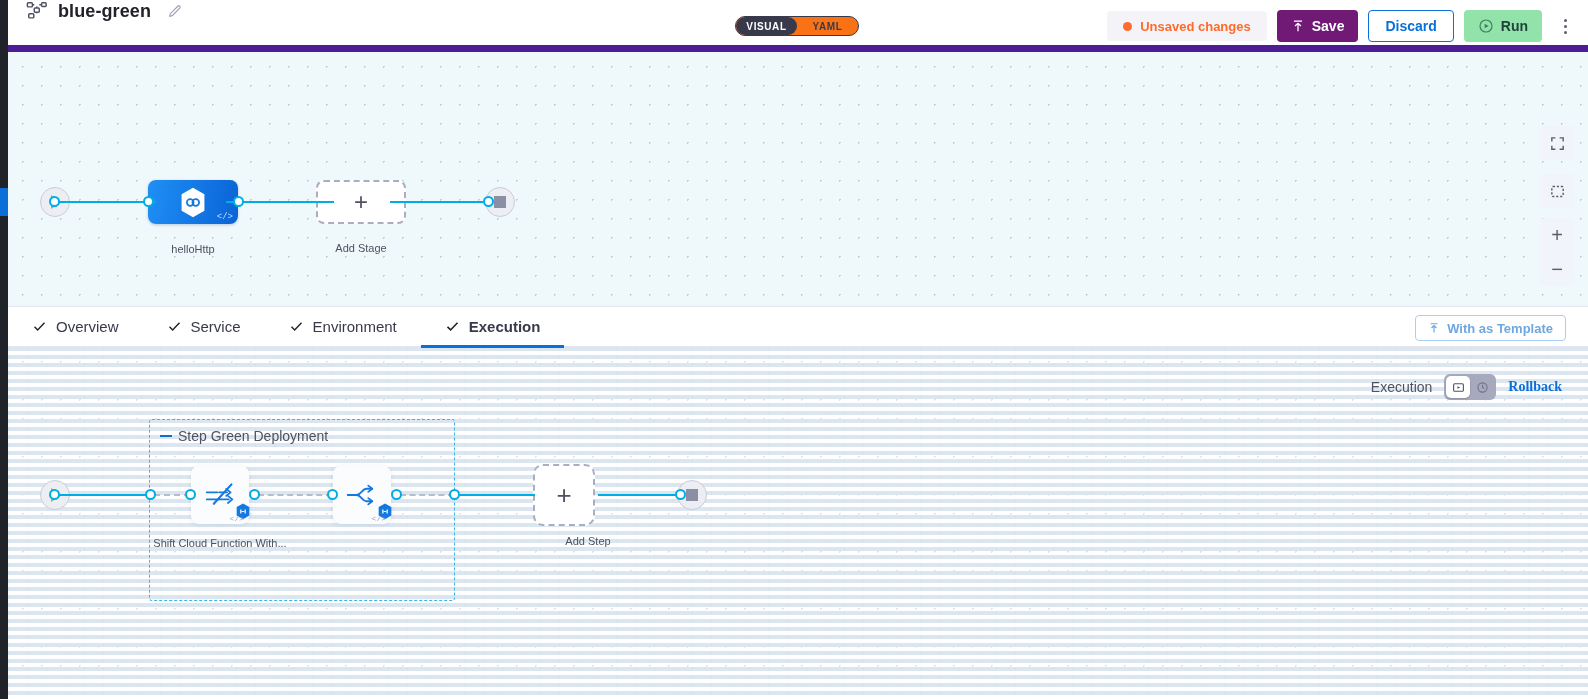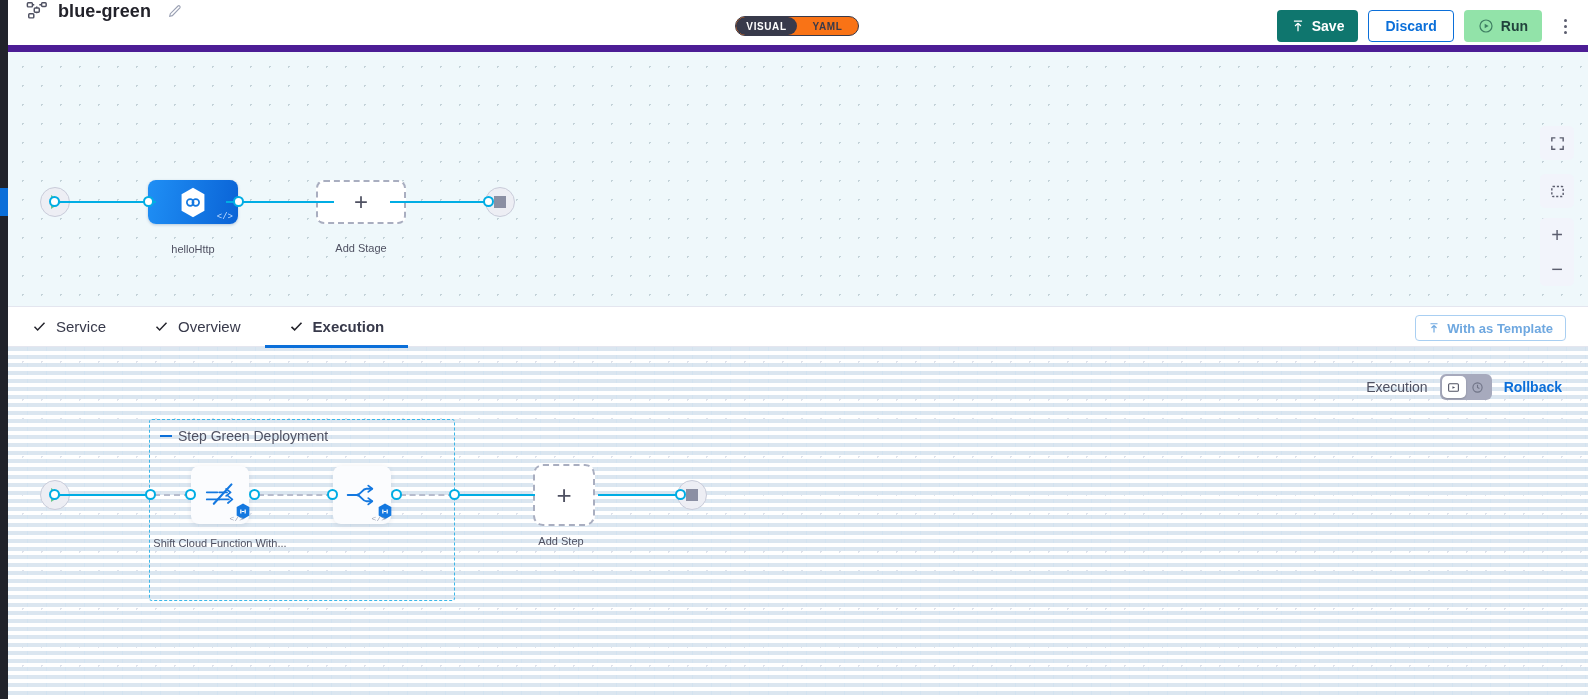--- a/index.html
+++ b/index.html
@@ -51,21 +51,21 @@
     position: absolute; right: 12px; top: 0; height: 52px;
     display: flex; align-items: center; gap: 10px;
   }
   .unsaved-chip {
     height: 30px; padding: 0 16px; border-radius: 4px; background: #f3f3f8;
     display: flex; align-items: center; gap: 8px;
     font-size: 13px; font-weight: bold; color: #ff6b2c;
   }
   .unsaved-dot { width: 9px; height: 9px; border-radius: 50%; background: #ff6b2c; display:block; }
   .btn-save {
-    height: 32px; padding: 0 14px; border-radius: 4px; background: #0f766e; border: none;
+    height: 32px; padding: 0 14px; border-radius: 4px; background: #701a75; border: none;
     color: #ffffff; font-size: 14px; font-weight: bold;
     display: flex; align-items: center; gap: 7px; cursor: pointer;
     font-family: "Liberation Sans", sans-serif;
   }
   .btn-discard {
     height: 32px; padding: 0 16px; border-radius: 4px; background: #ffffff;
     border: 1px solid #0b6fd9; color: #0b6fd9; font-size: 14px; font-weight: bold;
     cursor: pointer; font-family: "Liberation Sans", sans-serif;
   }
   .btn-run {
@@ -231,21 +231,21 @@
   }
   .exec-knob {
     width: 26px; height: 22px; border-radius: 5px; background: #ffffff;
     display: flex; align-items: center; justify-content: center;
     box-shadow: 0 1px 2px rgba(0,0,0,.18);
   }
   .exec-right-icon {
     width: 26px; height: 22px; display: flex; align-items: center; justify-content: center;
     color: #6f7386;
   }
-  .rollback-link { font-size: 14px; color: #0b6fd9; font-weight: bold; cursor: pointer; }
+  .rollback-link { font-size: 14px; color: #0b6fd9; font-weight: bold; cursor: pointer; font-family: Liberation Serif, serif; }
 </style>
 </head>
 <body>
 
 <div class="app">
 
   <div class="left-rail"></div>
   <div class="left-rail-active"></div>
 
   <div class="header">
@@ -266,20 +266,24 @@
         </svg>
       </span>
     </div>
 
     <div class="toggle-wrap">
       <div class="toggle-seg active">VISUAL</div>
       <div class="toggle-seg inactive">YAML</div>
     </div>
 
     <div class="hdr-right">
+      <div class="unsaved-chip">
+        <span class="unsaved-dot"></span>
+        <span>Unsaved changes</span>
+      </div>
       <button class="btn-save">
         <svg width="14" height="14" viewBox="0 0 24 24" fill="none" stroke="currentColor" stroke-width="2.2">
           <path d="M5 3.5h14M12 21V7M12 7l-5 5M12 7l5 5"></path>
         </svg>
         <span>Save</span>
       </button>
       <button class="btn-discard">Discard</button>
       <button class="btn-run">
         <svg width="16" height="16" viewBox="0 0 24 24" fill="none" stroke="#3f7f63" stroke-width="1.8">
           <circle cx="12" cy="12" r="9"></circle>
@@ -346,29 +350,37 @@
     </div>
   </div>
 
   <div class="tabs-bar">
     <div class="tab">
       <span class="check">
         <svg viewBox="0 0 24 24" fill="none" stroke="currentColor" stroke-width="2.3">
             <path d="M4 12.5l5 5L20 6"></path>
           </svg>
       </span>
-      <span>Service</span>
+      <span>Overview</span>
     </div>
     <div class="tab">
       <span class="check">
         <svg viewBox="0 0 24 24" fill="none" stroke="currentColor" stroke-width="2.3">
             <path d="M4 12.5l5 5L20 6"></path>
           </svg>
       </span>
-      <span>Overview</span>
+      <span>Service</span>
+    </div>
+    <div class="tab">
+      <span class="check">
+        <svg viewBox="0 0 24 24" fill="none" stroke="currentColor" stroke-width="2.3">
+            <path d="M4 12.5l5 5L20 6"></path>
+          </svg>
+      </span>
+      <span>Environment</span>
     </div>
     <div class="tab active">
       <span class="check">
         <svg viewBox="0 0 24 24" fill="none" stroke="currentColor" stroke-width="2.6">
             <path d="M4 12.5l5 5L20 6"></path>
           </svg>
       </span>
       <span>Execution</span>
     </div>
 
@@ -434,21 +446,21 @@
       </svg>
       <span class="step-code">&lt;/&gt;</span>
     </div>
     <div class="port" style="left:383px; top:142px;"></div>
 
     <div class="port" style="left:441px; top:142px;"></div>
 
     <div class="add-step-node" style="left:525px; top:117px;">
       <span>+</span>
     </div>
-    <div class="node-label" style="left:473px; top:186px;">Add Step</div>
+    <div class="node-label" style="left:500px; top:186px;">Add Step</div>
 
     <div class="port" style="left:667px; top:142px;"></div>
     <div class="term-node" style="left:669px; top:133px;">
       <div class="sq-stop"></div>
     </div>
   </div>
 
   <div class="exec-row">
     <span class="exec-label">Execution</span>
     <div class="exec-toggle">

